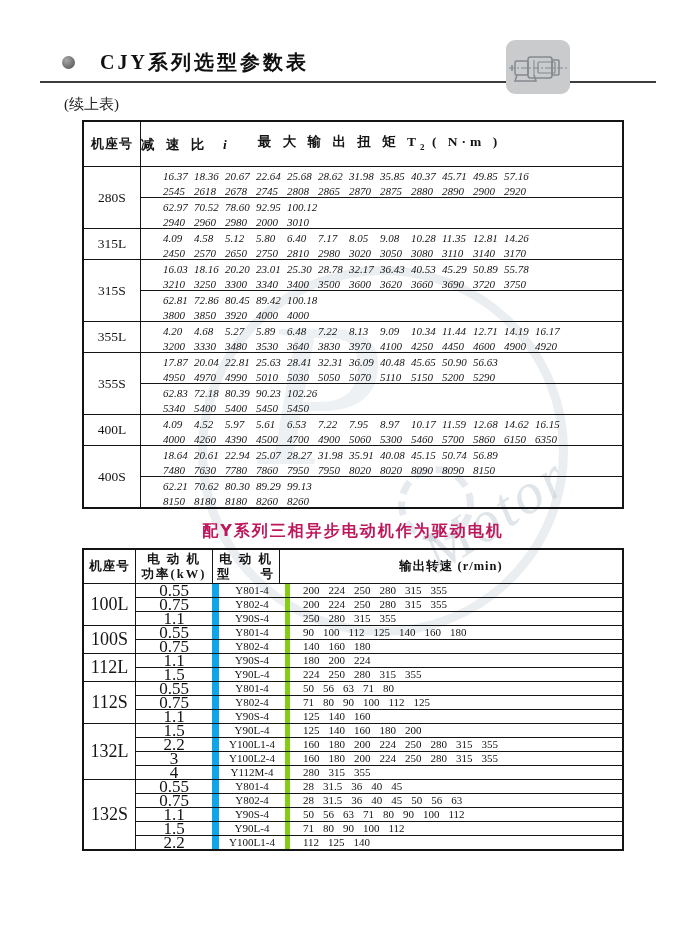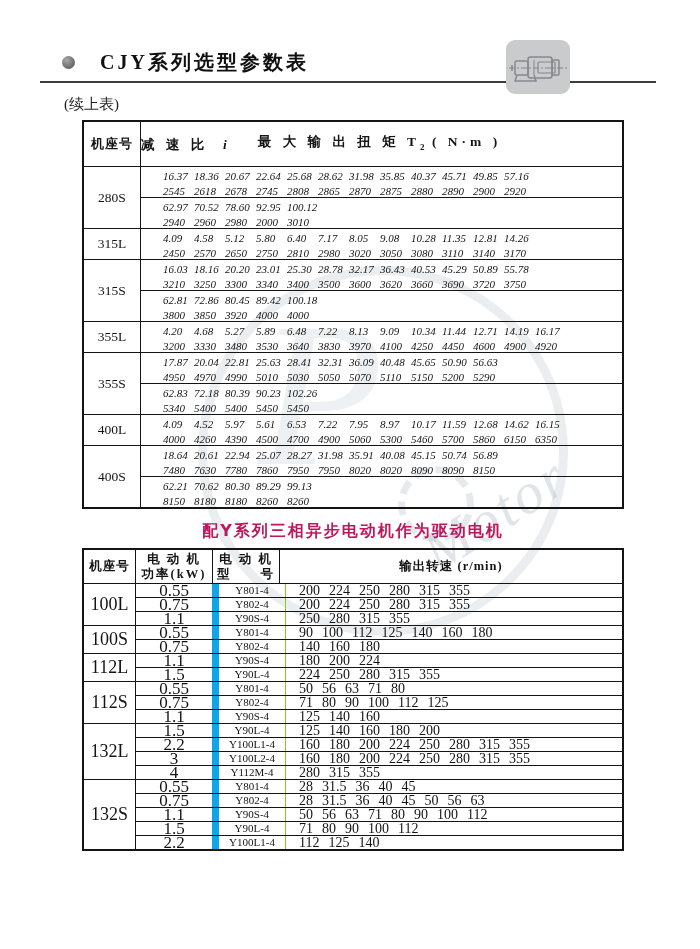--- a/index.html
+++ b/index.html
@@ -65,22 +65,22 @@
   .t2-hc.c3{width:66px;border-right:1px solid #141414;letter-spacing:2px;}
   .t2-hc.c4{flex:1;letter-spacing:1px;}
   .t2-group{display:flex;border-bottom:1px solid #141414;}
   .t2-body .t2-group:last-child{border-bottom:none;}
   .t2-glabel{width:51px;border-right:1px solid #141414;display:flex;align-items:center;
              justify-content:center;font-size:18px;}
   .t2-rows{flex:1;display:flex;flex-direction:column;min-width:0;}
   .t2-r{display:flex;height:13px;line-height:13px;}
   .t2-r + .t2-r{border-top:1px solid #141414;}
   .t2-power{width:76px;border-right:7px solid #0ea5e9;text-align:center;font-size:17px;}
-  .t2-model{width:66px;border-right:1px solid #84cc16;text-align:center;font-size:11px;}
-  .t2-speeds{flex:1;display:flex;gap:9px;padding-left:13px;font-size:14px;white-space:nowrap;overflow:hidden;}
+  .t2-model{width:66px;border-right:5px solid #84cc16;text-align:center;font-size:11px;}
+  .t2-speeds{flex:1;display:flex;gap:9px;padding-left:13px;font-size:11px;white-space:nowrap;overflow:hidden;}
 </style>
 </head>
 <body>
 
 <div class="page">
 
   <div class="wm">
     <div class="wm-circle"></div>
     <div class="wm-letter">P</div>
     <div class="wm-gear"></div>

